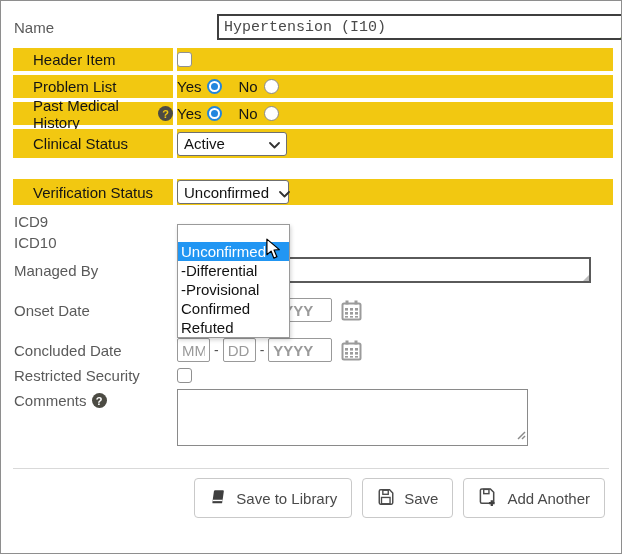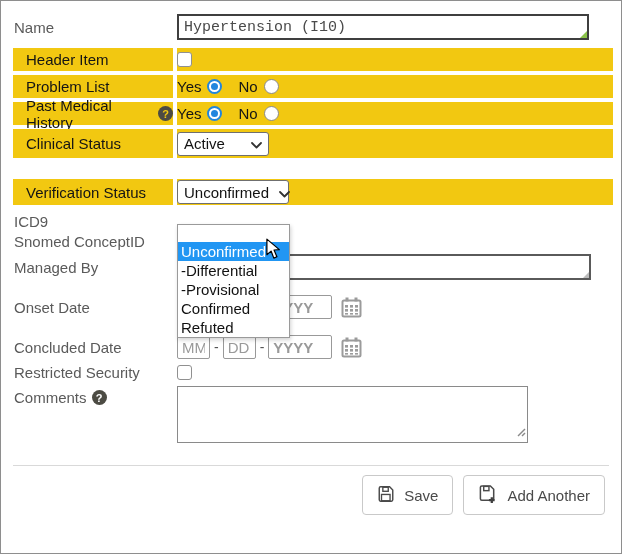--- a/index.html
+++ b/index.html
@@ -19,23 +19,23 @@
   .closebox span { color:#72808e; font-weight:bold; font-size:16px; }
 
   
   .content { padding:11px 8px 0 12px; }
   .row { display:flex; align-items:center; }
   .lbl { width:160px; flex-shrink:0; font-size:15px; color:#5a5a5a;
          display:flex; align-items:center; align-self:stretch; padding-left:1px; }
   .fld { flex:1; margin-left:4px; display:flex; align-items:center;
          align-self:stretch; }
   .yellow .lbl, .yellow .fld { background:#f2c811; }
-  .yellow .lbl { color:#141414; padding-left:13px; }
-
-  .row-name { height:30px; margin-bottom:6px; }
+  .yellow .lbl { color:#141414; padding-left:20px; }
+
+  .row-name { height:30px; margin-bottom:6px;gap:40px; }
   .row-h23 { height:23px; margin-bottom:4px; }
   .row-h29 { height:29px; margin-bottom:21px; }
   .row-h26 { height:26px; margin-bottom:6px; }
   .row-plain { height:21px; }
   .row-snomed { height:18px; }
   .row-managed { height:26px; margin-top:4px; }
   .row-date { height:26px; margin-top:14px; }
   .row-restrict { height:20px; margin-top:2px; }
   .row-comments { margin-top:4px; align-items:flex-start; }
 
@@ -54,21 +54,21 @@
            border:1px solid #8a8a8a; margin-right:10px; cursor:pointer; position:relative; }
   .radio.sel { border:2px solid #2186de; }
   .radio.sel::after { content:""; position:absolute; left:50%; top:50%;
            width:7px; height:7px; margin:-3.5px 0 0 -3.5px; border-radius:50%;
            background:#2186de; }
 
   .fakeselect { height:24px; background:#fff; border:1px solid #6f6f6f;
                 border-radius:3px; display:flex; align-items:center;
                 padding:0 6px; font-size:15px; color:#111; cursor:pointer; }
   .fakeselect .chev { margin-left:auto; padding-left:10px; }
-  .sel-clinical { width:92px; }
+  .sel-clinical { width:110px; }
   .sel-verif   { width:112px; }
 
   .managed-wrap { position:relative; width:414px; height:26px; }
   .managed-input { width:100%; height:100%; border:2px solid #5a5a5a; padding:0 5px;
                    font-family:"Liberation Sans",sans-serif; font-size:15px; background:#fff; }
   .gray-corner { position:absolute; right:2px; bottom:2px; width:0; height:0;
                  border-left:6px solid transparent; border-bottom:6px solid #bdbdbd;
                  pointer-events:none; }
 
   .date-group { display:flex; align-items:center; gap:4px; }
@@ -186,22 +186,22 @@
                 <polyline points="1,1 5.5,5.5 10,1" fill="none" stroke="#333" stroke-width="1.8" stroke-linecap="round" stroke-linejoin="round"></polyline>
               </svg>
           </span>
         </div>
       </div>
     </div>
 
     <div class="row row-plain">
       <div class="lbl">ICD9</div>
     </div>
-    <div class="row row-snomed">
-      <div class="lbl">Snomed ConceptID</div>
+    <div class="row row-plain">
+      <div class="lbl">ICD10</div>
     </div>
 
     <div class="row row-managed">
       <div class="lbl">Managed By</div>
       <div class="fld">
         <div class="managed-wrap">
           <input class="managed-input" value="" style="">
           <div class="gray-corner"></div>
         </div>
       </div>
@@ -293,20 +293,32 @@
         </div>
       </div>
     </div>
 
     <div class="divider"></div>
 
     <div class="btn-row">
       <button class="btn">
         <span>
           <svg width="18" height="18" viewBox="0 0 20 20">
+            <g transform="skewX(-8) translate(3,0)">
+              <rect x="3" y="2.5" width="11" height="13.5" rx="1.2" fill="#3f3f3f"></rect>
+              <rect x="3" y="13" width="11" height="1.6" fill="#fff"></rect>
+              <rect x="3" y="15" width="11" height="2" rx="1" fill="#3f3f3f"></rect>
+            </g>
+          </svg>
+        </span>
+        <span>Save to Library</span>
+      </button>
+      <button class="btn">
+        <span>
+          <svg width="18" height="18" viewBox="0 0 20 20">
             <path d="M2.5 3.5 a1.5 1.5 0 0 1 1.5 -1.5 h10 l3.5 3.5 v11 a1.5 1.5 0 0 1 -1.5 1.5 h-12 a1.5 1.5 0 0 1 -1.5 -1.5 z" fill="none" stroke="#4a4a4a" stroke-width="1.6"></path>
             <rect x="6.5" y="2.5" width="6" height="4.5" fill="none" stroke="#4a4a4a" stroke-width="1.5"></rect>
             <rect x="5" y="10.5" width="9.5" height="7" fill="none" stroke="#4a4a4a" stroke-width="1.5"></rect>
           </svg>
         </span>
         <span>Save</span>
       </button>
       <button class="btn">
         <span>
           <svg width="20" height="19" viewBox="0 0 21 20">

